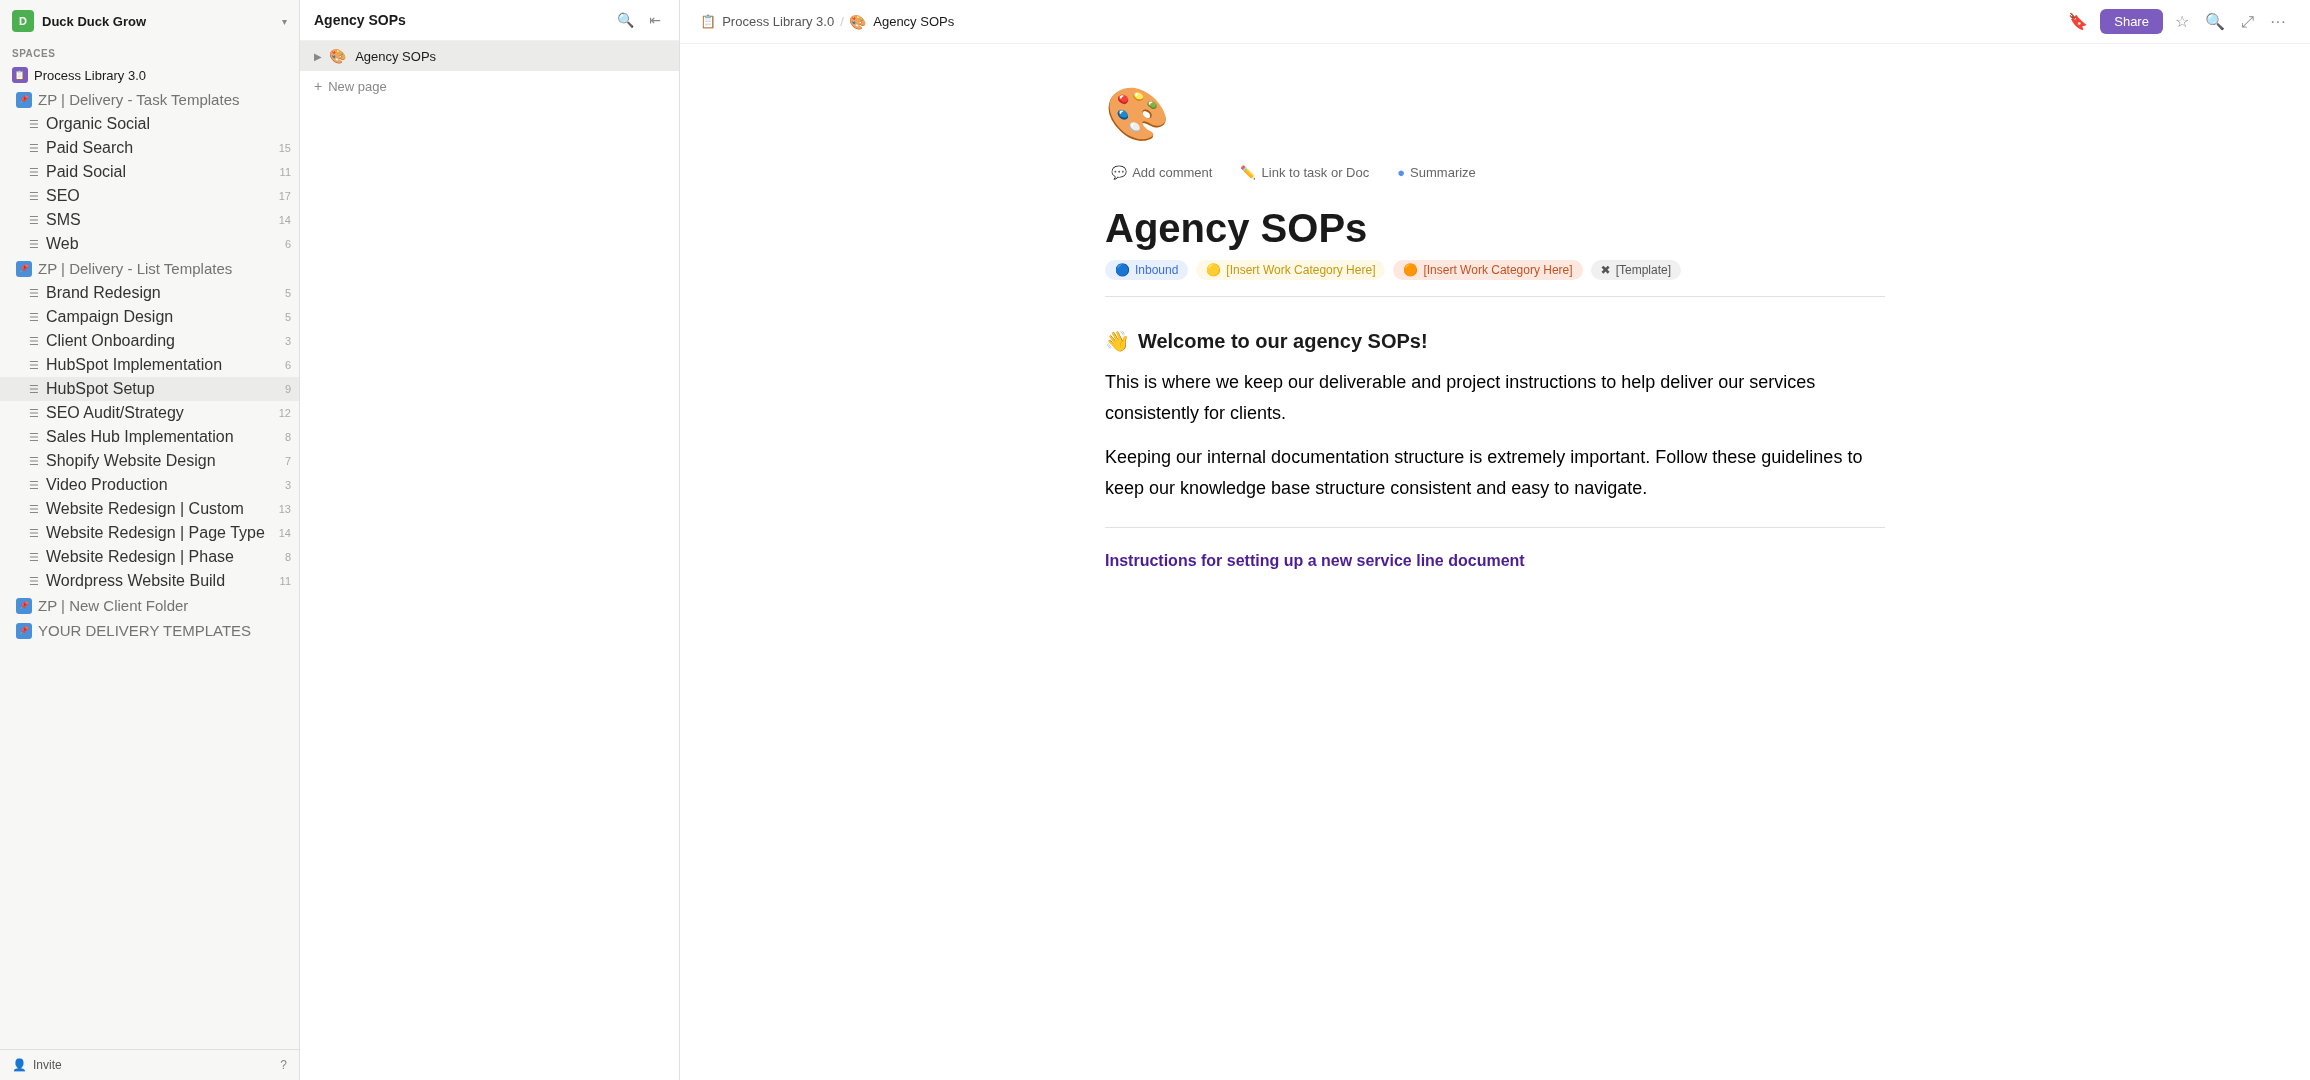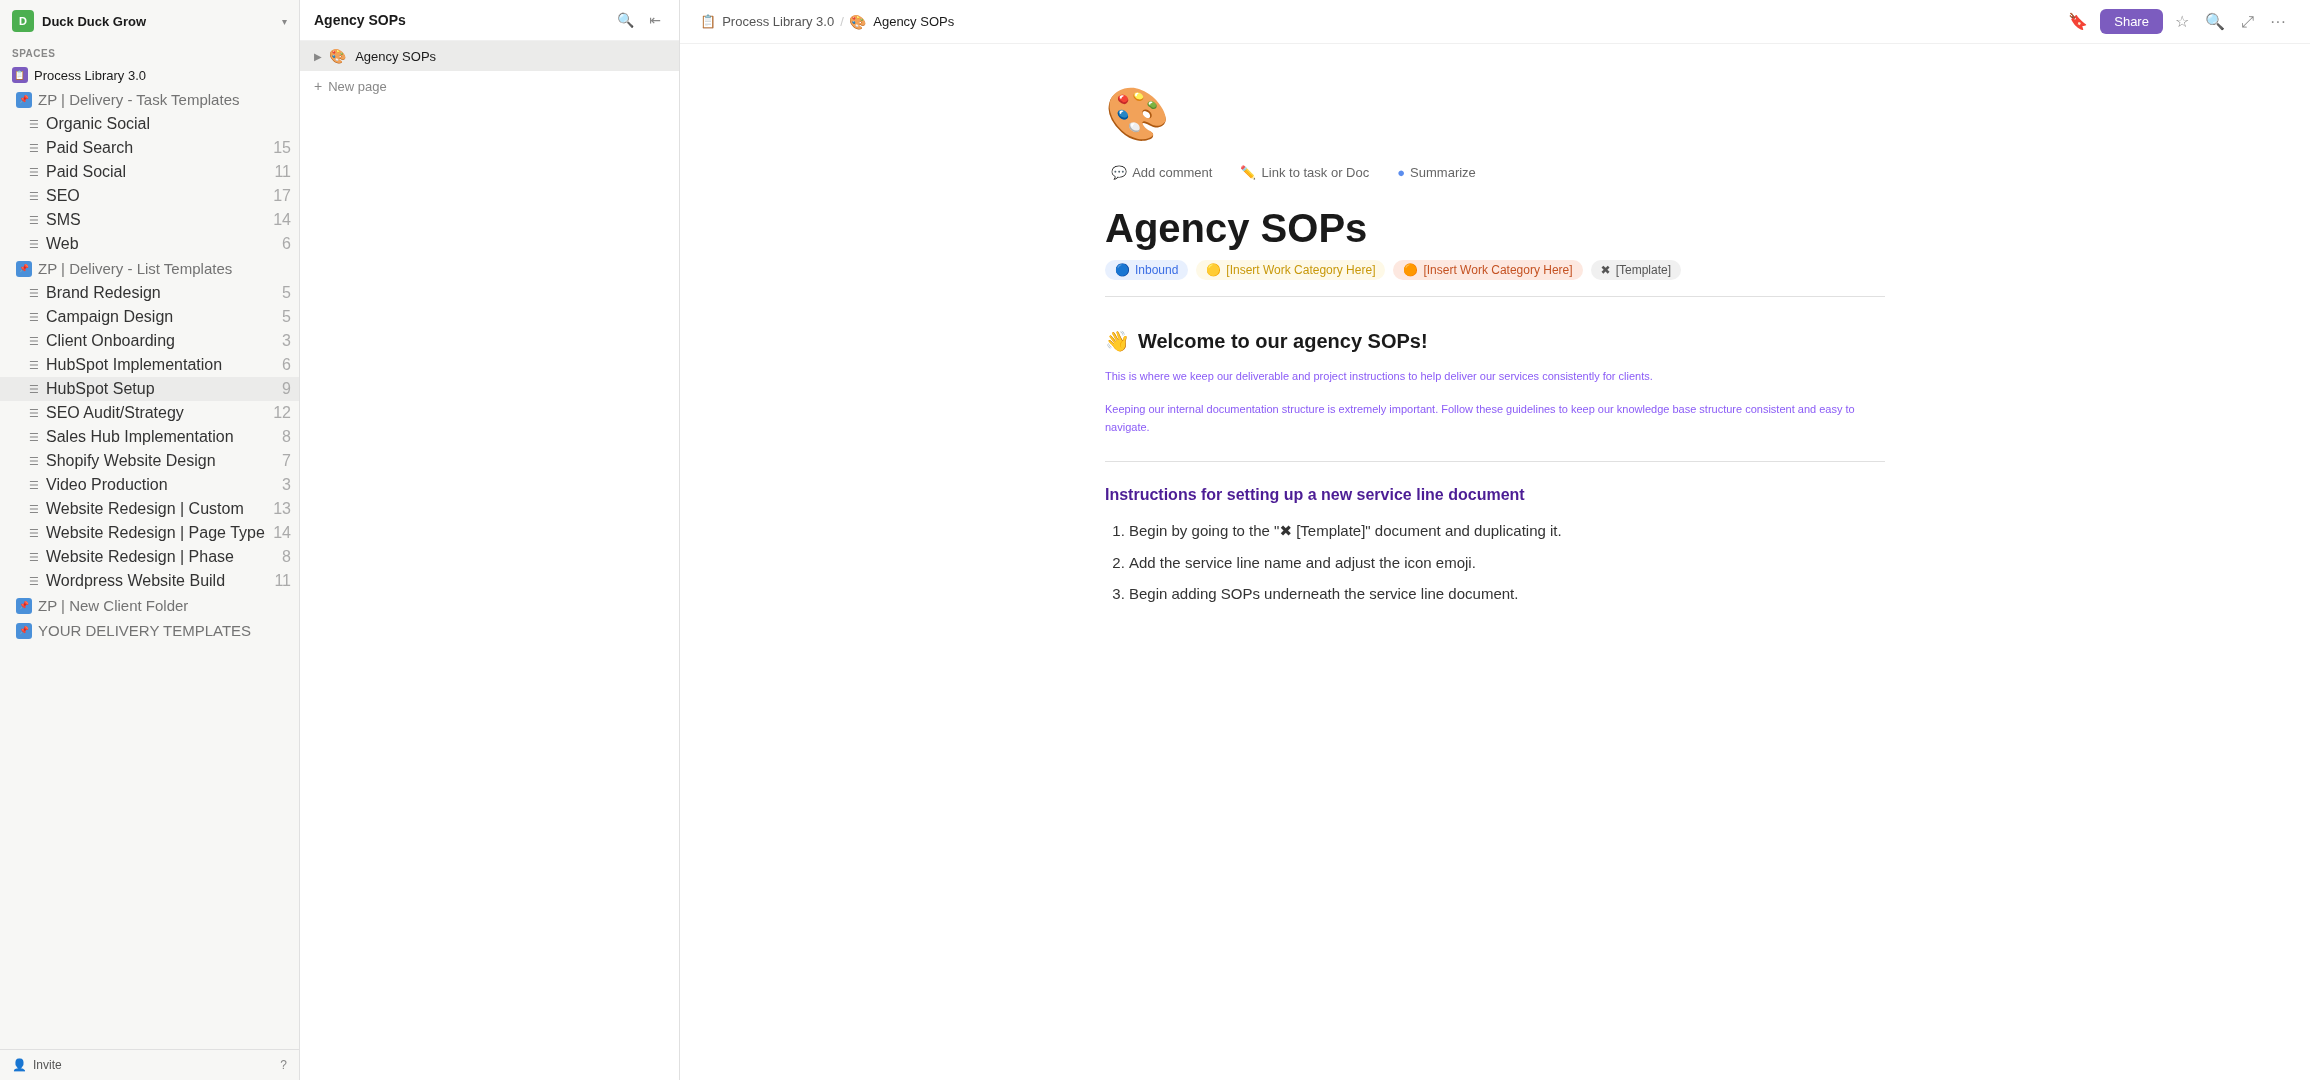--- a/index.html
+++ b/index.html
@@ -20,21 +20,21 @@
     .space-icon { width: 16px; height: 16px; background: #7c5cbf; border-radius: 3px; display: flex; align-items: center; justify-content: center; font-size: 9px; color: white; flex-shrink: 0; }
     .space-name { font-size: 13px; font-weight: 500; color: #1a1a1a; flex: 1; }
 
     .folder-item { display: flex; align-items: center; gap: 6px; padding: 4px 8px 4px 16px; cursor: pointer; position: relative; }
     .folder-icon { width: 16px; height: 16px; background: #7c5cbf; border-radius: 3px; display: flex; align-items: center; justify-content: center; font-size: 9px; color: white; flex-shrink: 0; }
     .folder-name { font-size: 15px; font-weight: 500; color: #737373; flex: 1; }
 
     .list-item-row { display: flex; align-items: center; gap: 6px; padding: 3px 8px 3px 28px; cursor: pointer; position: relative; }
     .list-icon { width: 12px; height: 12px; display: flex; align-items: center; justify-content: center; color: #888; font-size: 11px; flex-shrink: 0; }
     .list-name { font-size: 16px; color: #333; flex: 1; }
-    .list-count { font-size: 16px; color: #aaa; margin-left: auto; }
+    .list-count { font-size: 11px; color: #aaa; margin-left: auto; }
 
     .sidebar-footer { padding: 8px 12px; border-top: 1px solid #e0e0e0; display: flex; align-items: center; gap: 6px; }
     .invite-icon { font-size: 12px; color: #888; }
     .invite-text { font-size: 12px; color: #555; }
     .help-icon { font-size: 12px; color: #888; margin-left: auto; }
 
     
     .middle-panel { width: 380px; border-right: 1px solid #e0e0e0; display: flex; flex-direction: column; flex-shrink: 0; }
     .middle-header { display: flex; align-items: center; justify-content: space-between; padding: 10px 14px; border-bottom: 1px solid #f0f0f0; }
     .middle-title { font-size: 14px; font-weight: 600; color: #1a1a1a; }
@@ -75,21 +75,21 @@
 
     .tags-row { display: flex; gap: 8px; flex-wrap: wrap; margin-bottom: 32px; padding-bottom: 16px; border-bottom: 1px solid #e0e0e0; }
     .tag { display: flex; align-items: center; gap: 5px; padding: 3px 10px; border-radius: 20px; font-size: 12px; font-weight: 500; cursor: pointer; }
     .tag-blue { background: #e8f0fe; color: #3a6de4; }
     .tag-yellow { background: #fef9e7; color: #c8980a; }
     .tag-orange { background: #fde8e0; color: #c45222; }
     .tag-gray { background: #f0f0f0; color: #555; }
     .welcome-heading { display: flex; align-items: center; gap: 8px; font-size: 20px; font-weight: 700; color: #1a1a1a; margin-bottom: 14px; }
     .welcome-emoji { font-size: 20px; }
 
-    .doc-paragraph { font-size: 11px; color: #8b5cf6; line-height: 1.7; margin-bottom: 14px; }
+    .doc-paragraph { font-size: 18px; color: #000000; line-height: 1.7; margin-bottom: 14px; }
     .doc-divider { border: none; border-top: 1px solid #e0e0e0; margin: 24px 0; }
 
     .instructions-heading { font-size: 16px; font-weight: 700; color: #4c1d95; margin-bottom: 14px; }
     .numbered-list { padding-left: 24px; }
     .numbered-list li { font-size: 15px; color: #333; line-height: 1.7; margin-bottom: 6px; }
   </style>
 </head>
 <body>
 
 <div class="sidebar">
@@ -316,19 +316,14 @@
     <div class="welcome-heading">
       <span class="welcome-emoji">👋</span>
       <strong>Welcome to our agency SOPs!</strong>
     </div>
     <p class="doc-paragraph">This is where we keep our deliverable and project instructions to help deliver our services consistently for clients.</p>
     <p class="doc-paragraph">Keeping our internal documentation structure is extremely important. Follow these guidelines to keep our knowledge base structure consistent and easy to navigate.</p>
 
     <hr class="doc-divider">
 
     <div class="instructions-heading">Instructions for setting up a new service line document</div>
-    <ol class="numbered-list">
-      <li class="list-item">Begin by going to the "✖ [Template]" document and duplicating it.</li>
-      <li class="list-item">Add the service line name and adjust the icon emoji.</li>
-      <li class="list-item">Begin adding SOPs underneath the service line document.</li>
-    </ol>
   </div>
 </div>
 
 </body></html>

